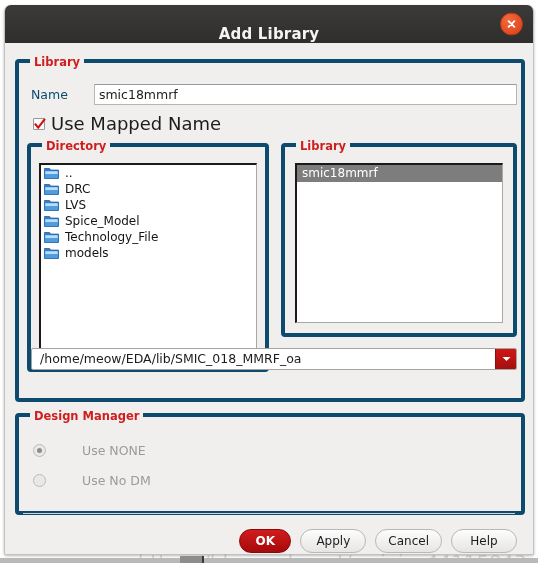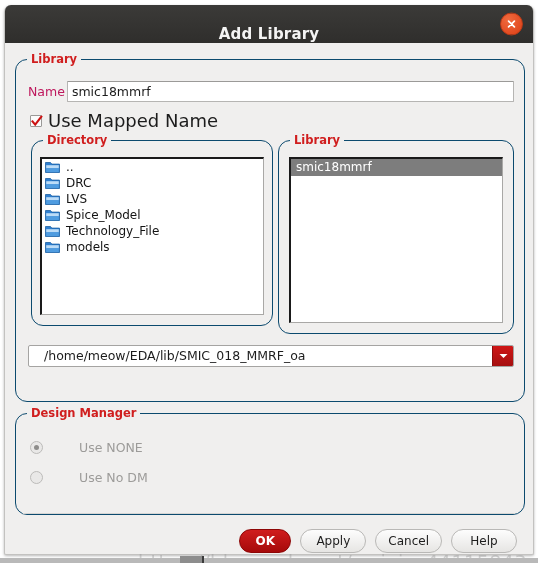--- a/index.html
+++ b/index.html
@@ -70,22 +70,22 @@
   #dialog-body {
     flex: 1 1 auto;
     position: relative;
     padding: 8px 10px 0 10px;
     box-sizing: border-box;
   }
 
   
   .groupbox {
     position: relative;
-    border: 1px solid #0c4a6e;
-    border-radius: 12px;
+    border: 4px solid #0c4a6e;
+    border-radius: 4px;
     background: transparent;
     box-sizing: border-box;
   }
   .group-title {
     position: absolute;
     top: -8px;
     left: 11px;
     padding: 0 4px;
     background: #f0efee;
     color: #d01e1e;
@@ -106,22 +106,22 @@
   #name-row {
     position: absolute;
     left: 12px;
     top: 21px;
     width: 486px;
     display: flex;
     align-items: center;
   }
   #name-label {
     font-size: 12.5px;
-    color: #be185d;
-    margin-right: 2px;
+    color: #0c4a6e;
+    margin-right: 26px;
   }
   #name-input {
     flex: 1 1 auto;
     height: 21px;
     box-sizing: border-box;
     border: 1px solid #b6b5b3;
     border-top-color: #9b9a98;
     background: #ffffff;
     font-family: "DejaVu Sans", "Liberation Sans", sans-serif;
     font-size: 12.5px;
@@ -156,24 +156,24 @@
     top: -3px;
   }
   #mapped-label {
     font-size: 18px;
     color: #1c1c1c;
   }
 
   
   #directory-group {
     position: absolute;
-    left: 15px;
+    left: 8px;
     top: 80px;
     width: 242px;
-    height: 186px;
+    height: 229px;
   }
   #library-list-group {
     position: absolute;
     left: 262px;
     top: 80px;
     width: 236px;
     height: 194px;
   }
 
   .listbox {
@@ -231,21 +231,21 @@
     box-sizing: border-box;
     border: 1px solid #a5a4a2;
     background: #ffffff;
     border-radius: 2px;
   }
   #path-value {
     flex: 1 1 auto;
     font-size: 12.5px;
     color: #1c1c1c;
     line-height: 20px;
-    padding-left: 15px;
+    padding-left: 8px;
     white-space: nowrap;
     overflow: hidden;
   }
   #path-dropdown-button {
     flex: 0 0 20px;
     width: 20px;
     background: linear-gradient(#cf1616, #a50f0f);
     border-left: 1px solid #8d0c0c;
     border-radius: 0 1px 1px 0;
     display: flex;

